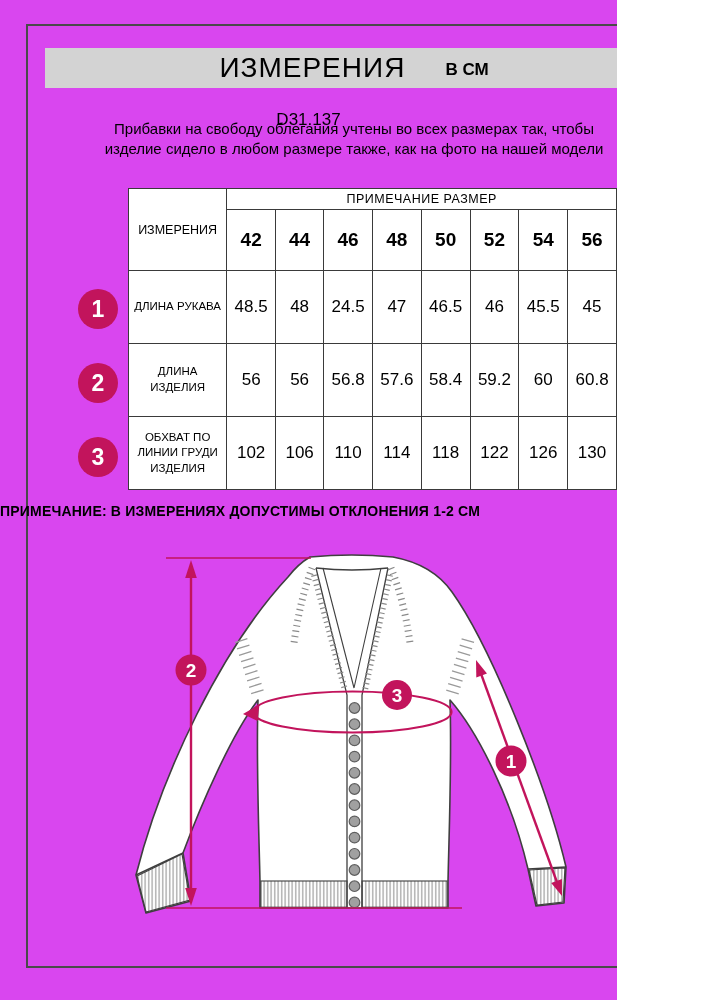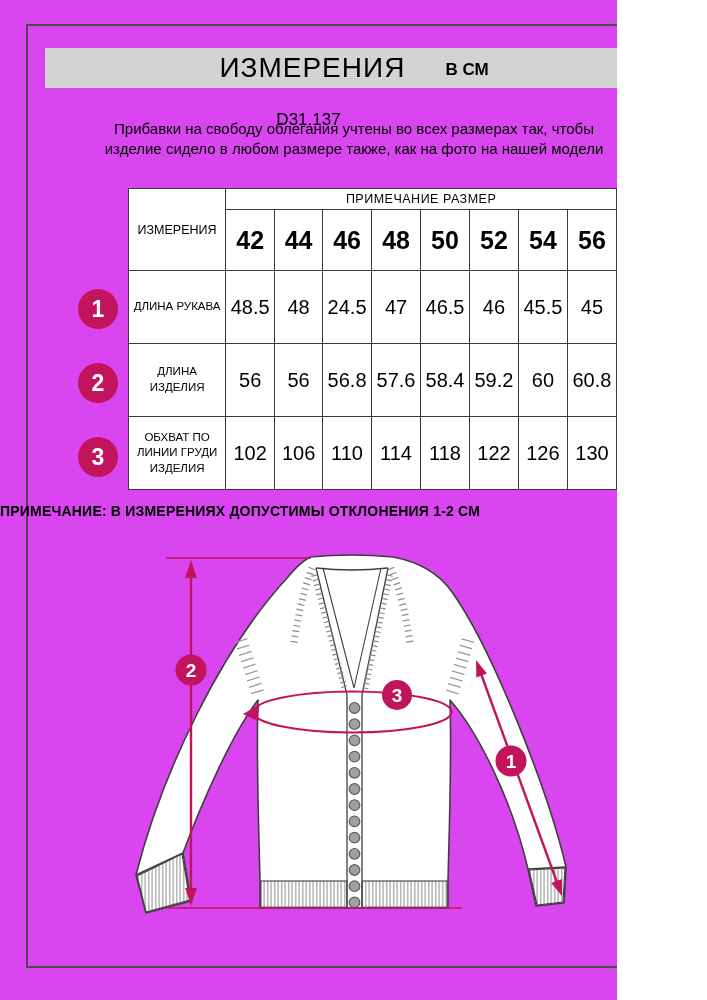--- a/index.html
+++ b/index.html
@@ -29,23 +29,23 @@
   table.size-table {
     position:absolute; left:128px; top:188px;
     border-collapse:collapse; table-layout:fixed;
   }
   table.size-table th, table.size-table td {
     border:1.5px solid #3a3a3a; text-align:center; vertical-align:middle;
     padding:0; background:#fff;
   }
   th.meas-head { width:100px; font-size:12.5px; font-weight:normal; }
   th.group-head { height:20px; font-size:12.5px; font-weight:normal; letter-spacing:0.5px; }
-  th.size-cell { width:50px; height:60px; font-size:25px; font-weight:bold; }
+  th.size-cell { width:50px; height:60px; font-size:19px; font-weight:bold; }
   td.row-label { font-size:11.5px; padding:0 8px; height:72px; line-height:1.35; }
-  td.row-value { font-size:20px; }
+  td.row-value { font-size:17px; }
   .badge {
     position:absolute; left:78px; width:40px; height:40px; border-radius:50%;
     color:#fff; font-size:23px; font-weight:bold;
     display:flex; align-items:center; justify-content:center;
   }
   .note {
     position:absolute; left:0; top:503px; width:100%;
     text-align:left; font-size:14px; font-weight:bold; letter-spacing:0.2px;
   }
   .diagram { position:absolute; left:120px; top:543px; }

